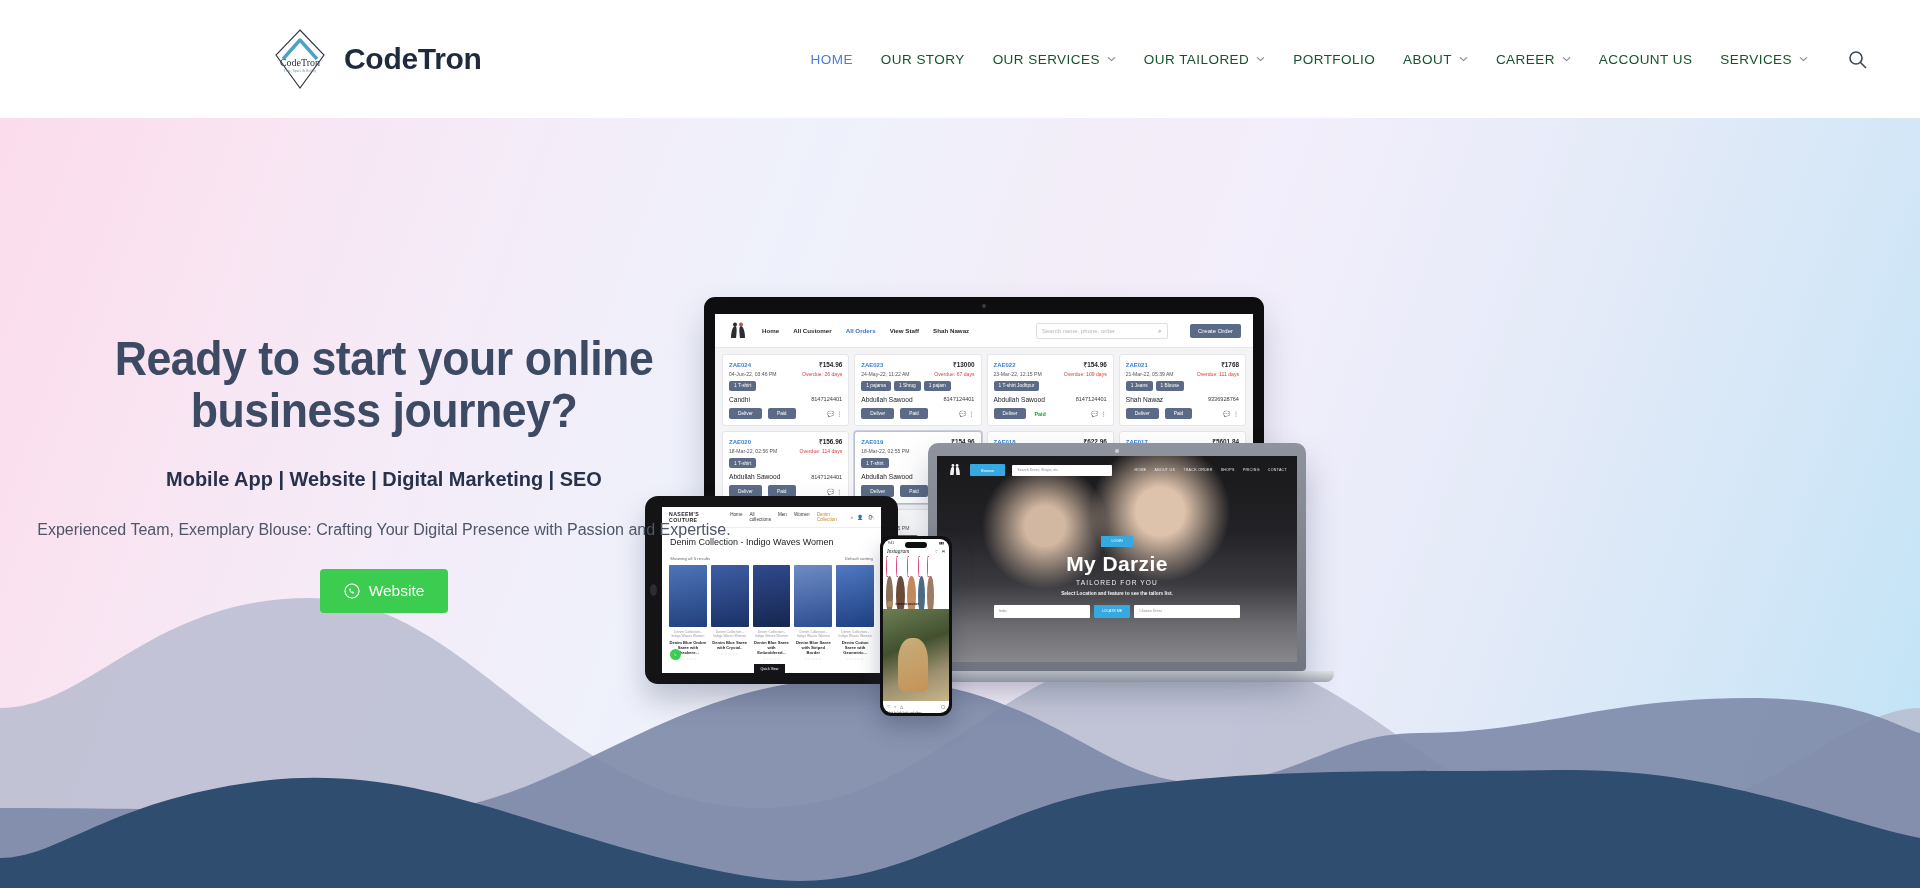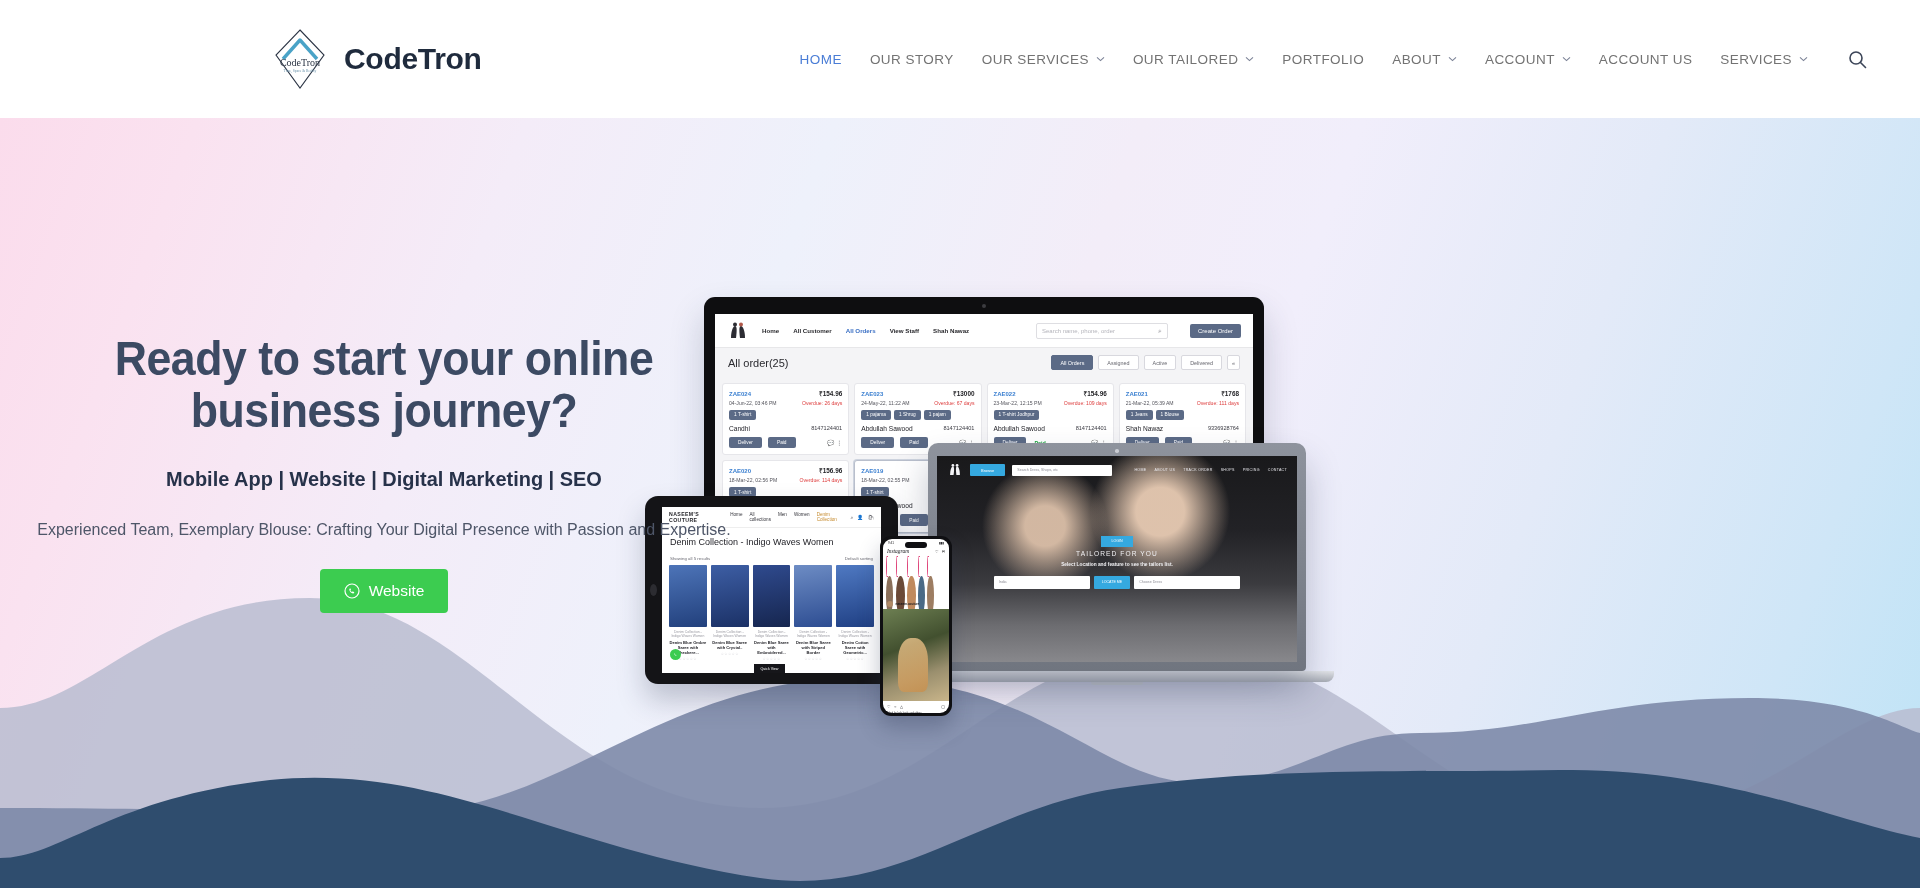--- a/index.html
+++ b/index.html
@@ -21,21 +21,21 @@
   .logo-mark svg { display:block; }
   .brand-name {
     font-size:30px; font-weight:bold; color:#1f2b3d;
     letter-spacing:-0.3px; margin-left:16px;
     font-family:"Liberation Sans", sans-serif;
   }
   .nav { margin-left:auto; display:flex; align-items:center; }
   .nav-list { display:flex; align-items:center; list-style:none; }
   .nav-item {
     display:flex; align-items:center;
-    font-size:13.5px; color:#737373; letter-spacing:.45px;
+    font-size:13.5px; color:#14532d; letter-spacing:.45px;
     padding:0 14px; cursor:pointer; white-space:nowrap;
   }
   .nav-item.active { color:#4a7dd6; }
   .caret { margin-left:7px; display:inline-block; line-height:0; }
   .caret svg { display:block; }
   .search-btn {
     margin-left:22px; margin-right:50px; width:26px; height:26px;
     display:flex; align-items:center; justify-content:center; cursor:pointer;
   }
 
@@ -281,21 +281,21 @@
         </li>
         <li class="nav-item">
           <span>ABOUT</span>
           <span class="caret">
               <svg width="9" height="6" viewBox="0 0 9 6">
                 <path d="M1 1.3 L4.5 4.6 L8 1.3" fill="none" stroke="#7b8296" stroke-width="1.1"></path>
               </svg>
             </span>
         </li>
         <li class="nav-item">
-          <span>ACCOUNT</span>
+          <span>CAREER</span>
           <span class="caret">
               <svg width="9" height="6" viewBox="0 0 9 6">
                 <path d="M1 1.3 L4.5 4.6 L8 1.3" fill="none" stroke="#7b8296" stroke-width="1.1"></path>
               </svg>
             </span>
         </li>
         <li class="nav-item">
           <span>ACCOUNT US</span>
         </li>
         <li class="nav-item">
@@ -364,30 +364,20 @@
                 <span>View Staff</span>
                 <span>Shah Nawaz</span>
               </div>
               <div class="dash-search">
                 <span>Search name, phone, order</span>
                 <span class="mag">⌕</span>
               </div>
               <div class="dash-cta">Create Order</div>
             </div>
 
-            <div class="dash-sub">
-              <span class="dash-sub-title">All order(25)</span>
-              <div class="chips">
-                <span class="chip on">All Orders</span>
-                <span class="chip">Assigned</span>
-                <span class="chip">Active</span>
-                <span class="chip">Delivered</span>
-                <span class="chip sq">«</span>
-              </div>
-            </div>
 
             <div class="cards">
 
               <div class="ocard">
                 <div class="or1">
                     <span class="oid">ZAE024</span>
                     <span class="oamt">₹154.96</span>
                   </div>
                 <div class="or2">
                     <span class="odate">04-Jun-22, 03:46 PM</span>
@@ -622,20 +612,21 @@
                 <span>ABOUT US</span>
                 <span>TRACK ORDER</span>
                 <span>SHOPS</span>
                 <span>PRICING</span>
                 <span>CONTACT</span>
               </span>
             </div>
 
             <div class="d-hero">
               <span class="d-login">LOGIN</span>
+              <div class="d-title">My Darzie</div>
               <div class="d-tag">TAILORED FOR YOU</div>
               <div class="d-sel">Select Location and feature to see the tailors list.</div>
               <div class="d-form">
                 <span class="d-inp w1">India</span>
                 <span class="d-locate">LOCATE ME</span>
                 <span class="d-inp w2">Choose Dress</span>
               </div>
             </div>
           </div>
         </div>

